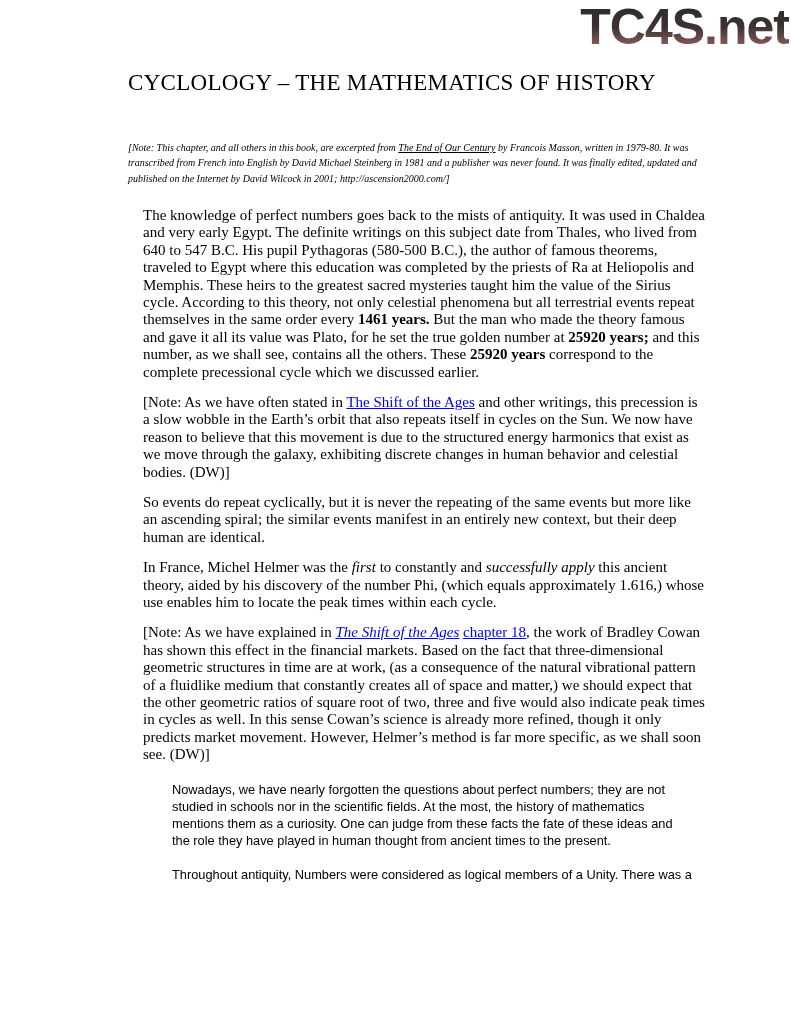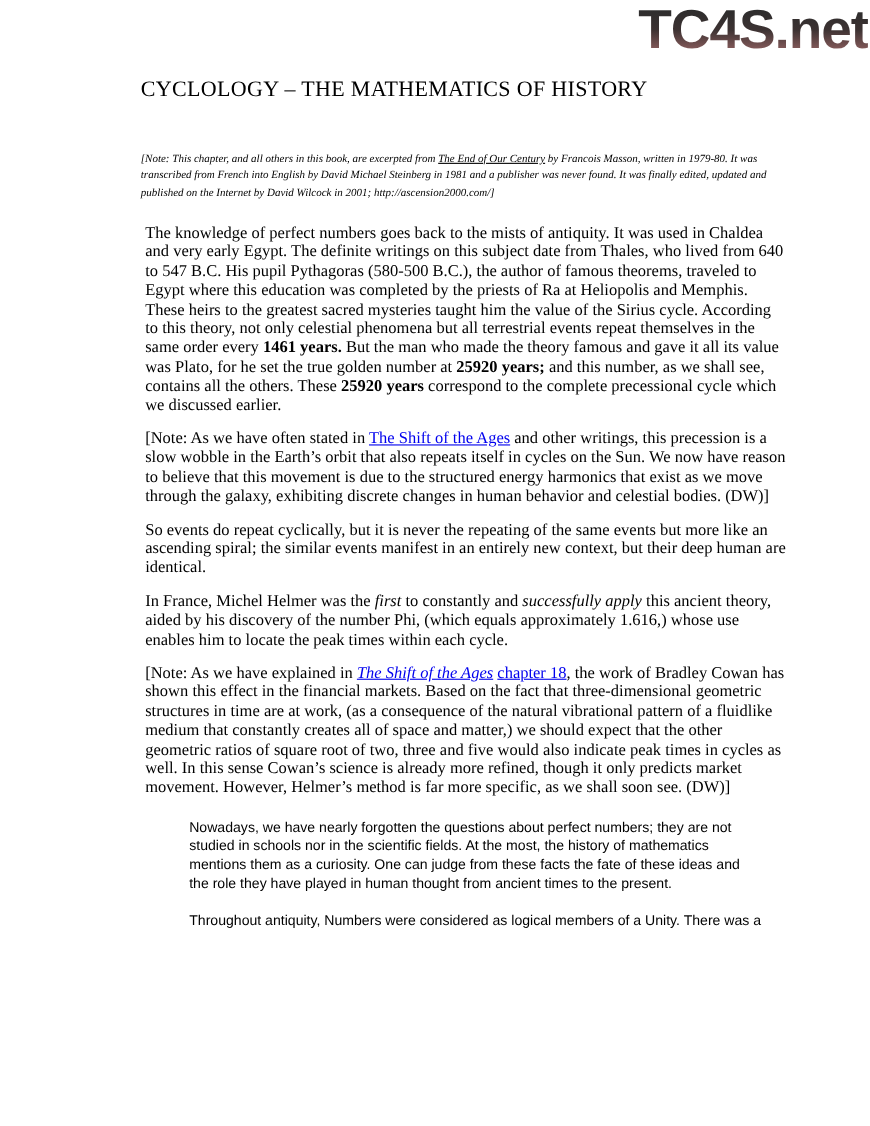--- a/index.html
+++ b/index.html
@@ -15,26 +15,26 @@
     position:absolute; top:-2px; right:2px;
     font-family:"Liberation Sans", sans-serif;
     font-weight:bold; font-size:50px; letter-spacing:-1px;
     background:linear-gradient(180deg,#2d2d2d 18%,#3c3232 50%,#7d5656 78%,#b59090 96%);
     -webkit-background-clip:text; background-clip:text;
     color:transparent;
     text-shadow:0 0 0 transparent;
   }
   .title {
     margin:70px 72px 44px 128px;
-    font-size:20px; font-weight:normal;
+    font-size:23px; font-weight:normal;
     letter-spacing:0.3px;
     white-space:nowrap;
   }
   .doc-body { margin:0 71px 0 128px; font-size:15px; line-height:17.4px; }
-  .para { margin:13px 4px; }
+  .para { margin:13px 15px; }
   .para.body { }
   .para.note-italic {
     font-style:italic;
     font-size:10px; line-height:15.3px;
     margin:0 0 21px 0;
   }
   .para.quote {
     font-family:"Liberation Sans", sans-serif;
     font-size:12.8px; line-height:17px;
     margin:17px 28px 17px 44px;

